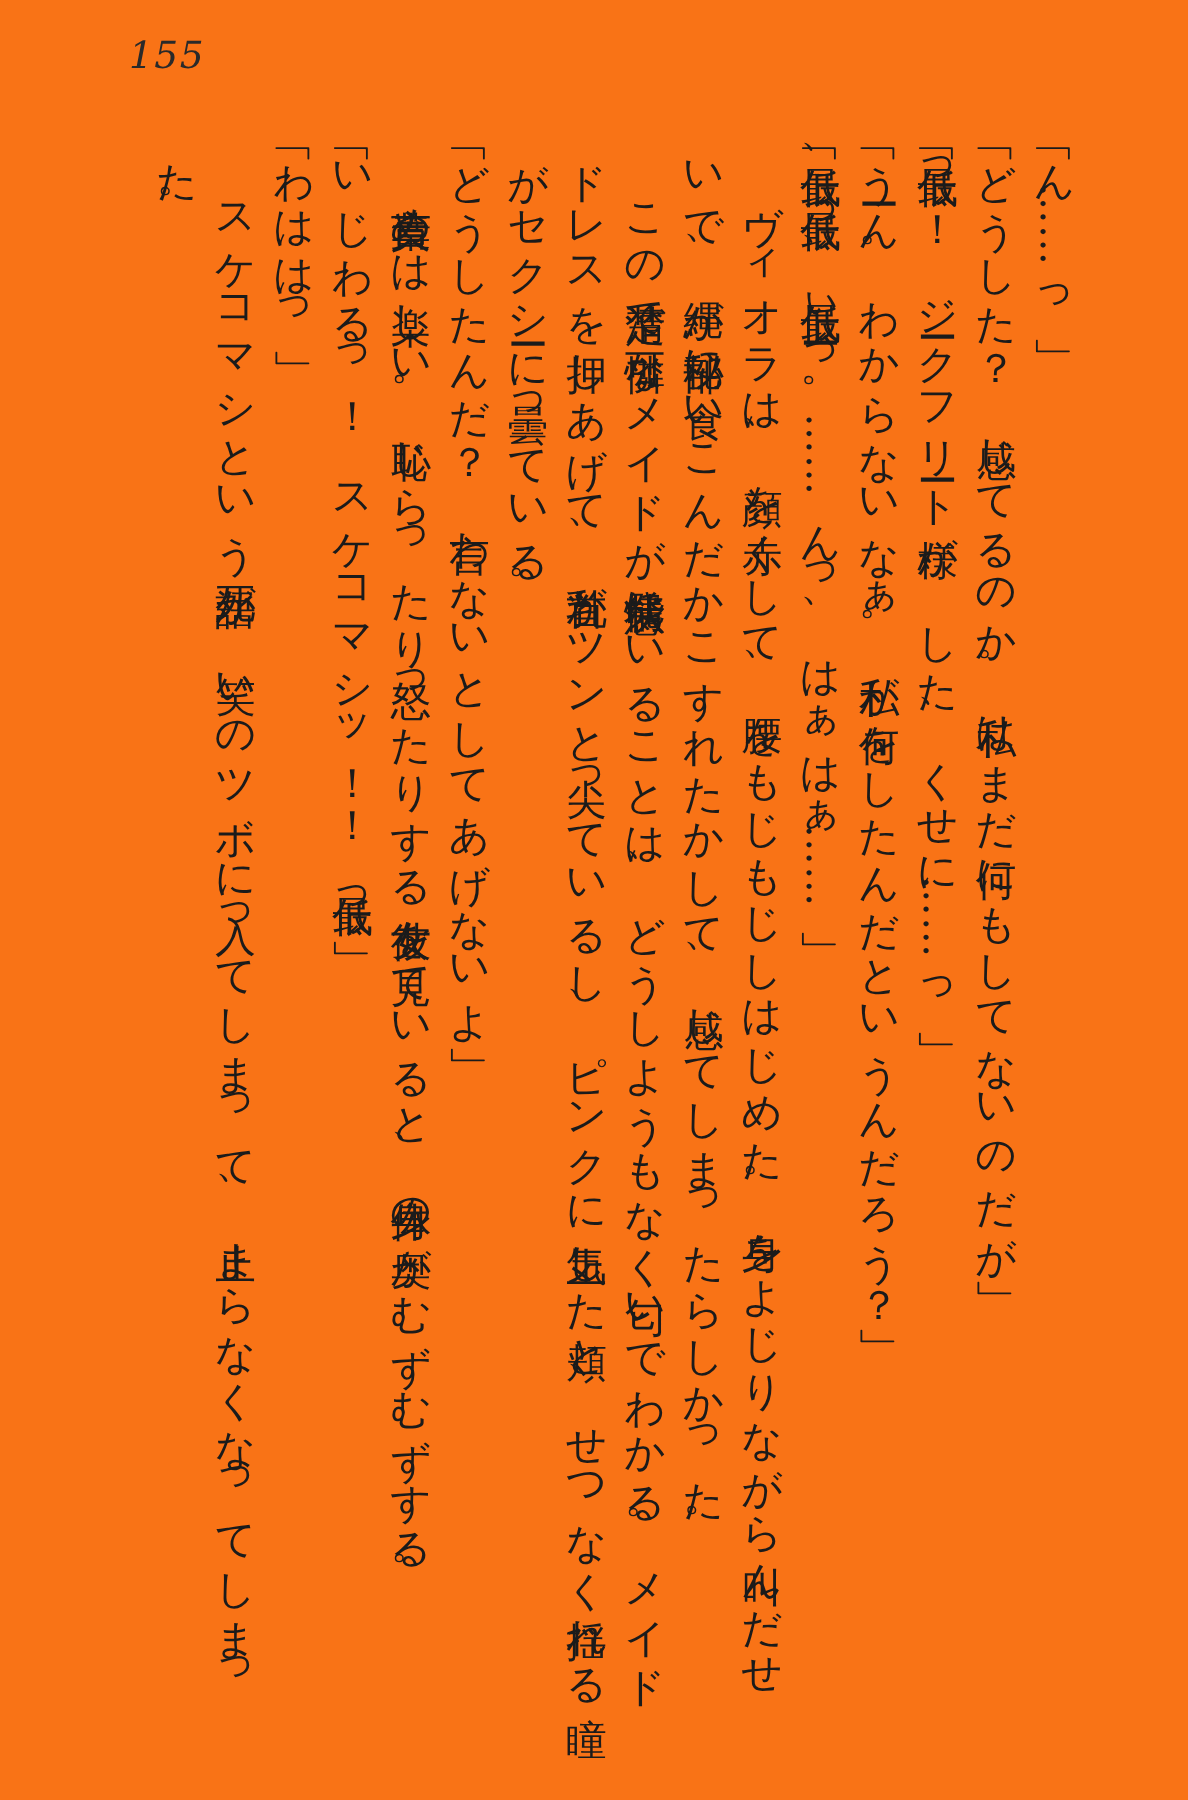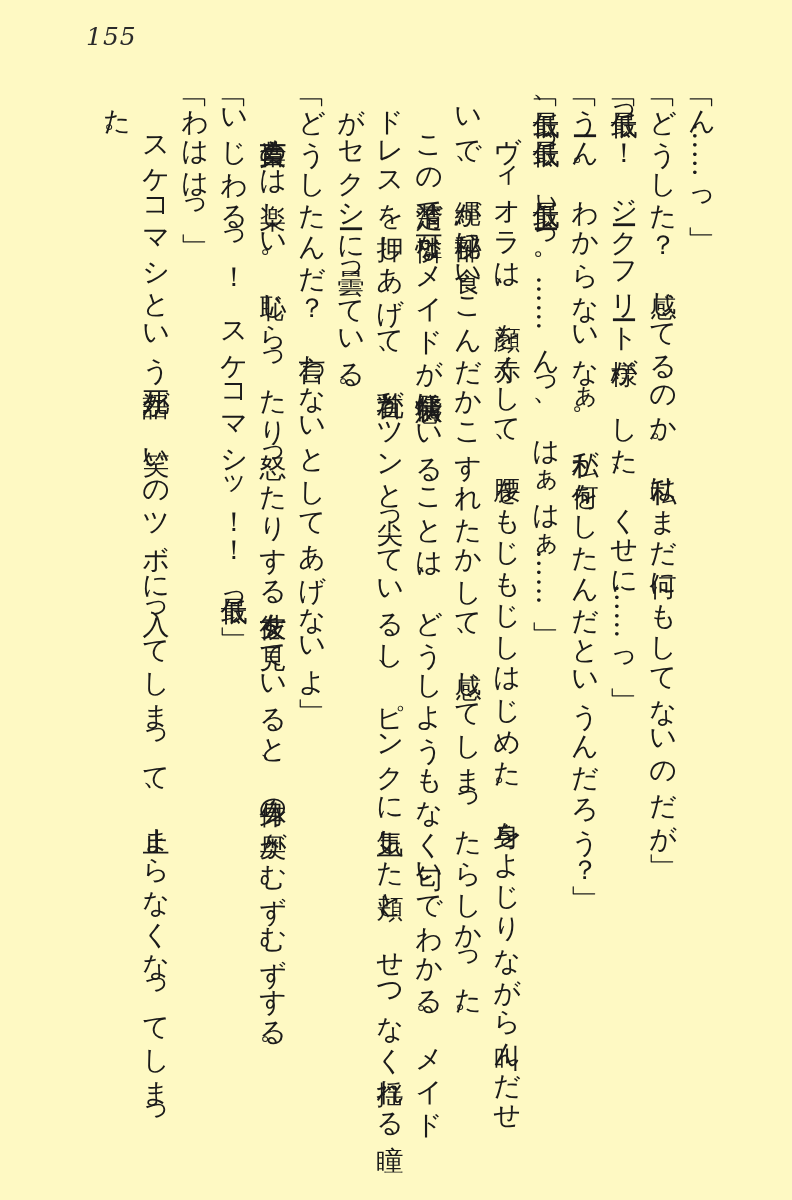--- a/index.html
+++ b/index.html
@@ -9,21 +9,21 @@
   body {
     width: 792px;
     height: 1200px;
     position: relative;
     overflow: hidden;
     font-family: "DejaVu Serif", "Liberation Serif", serif;
   }
   .page {
     position: absolute;
     inset: 0;
-    background: #fef9c3;
+    background: #f97316;
   }
   .page-number {
     position: absolute;
     top: 22px;
     left: 86px;
     font-size: 25px;
     font-style: italic;
     letter-spacing: 1px;
     color: #2a2a2a;
     font-family: "DejaVu Serif", "Liberation Serif", serif;

